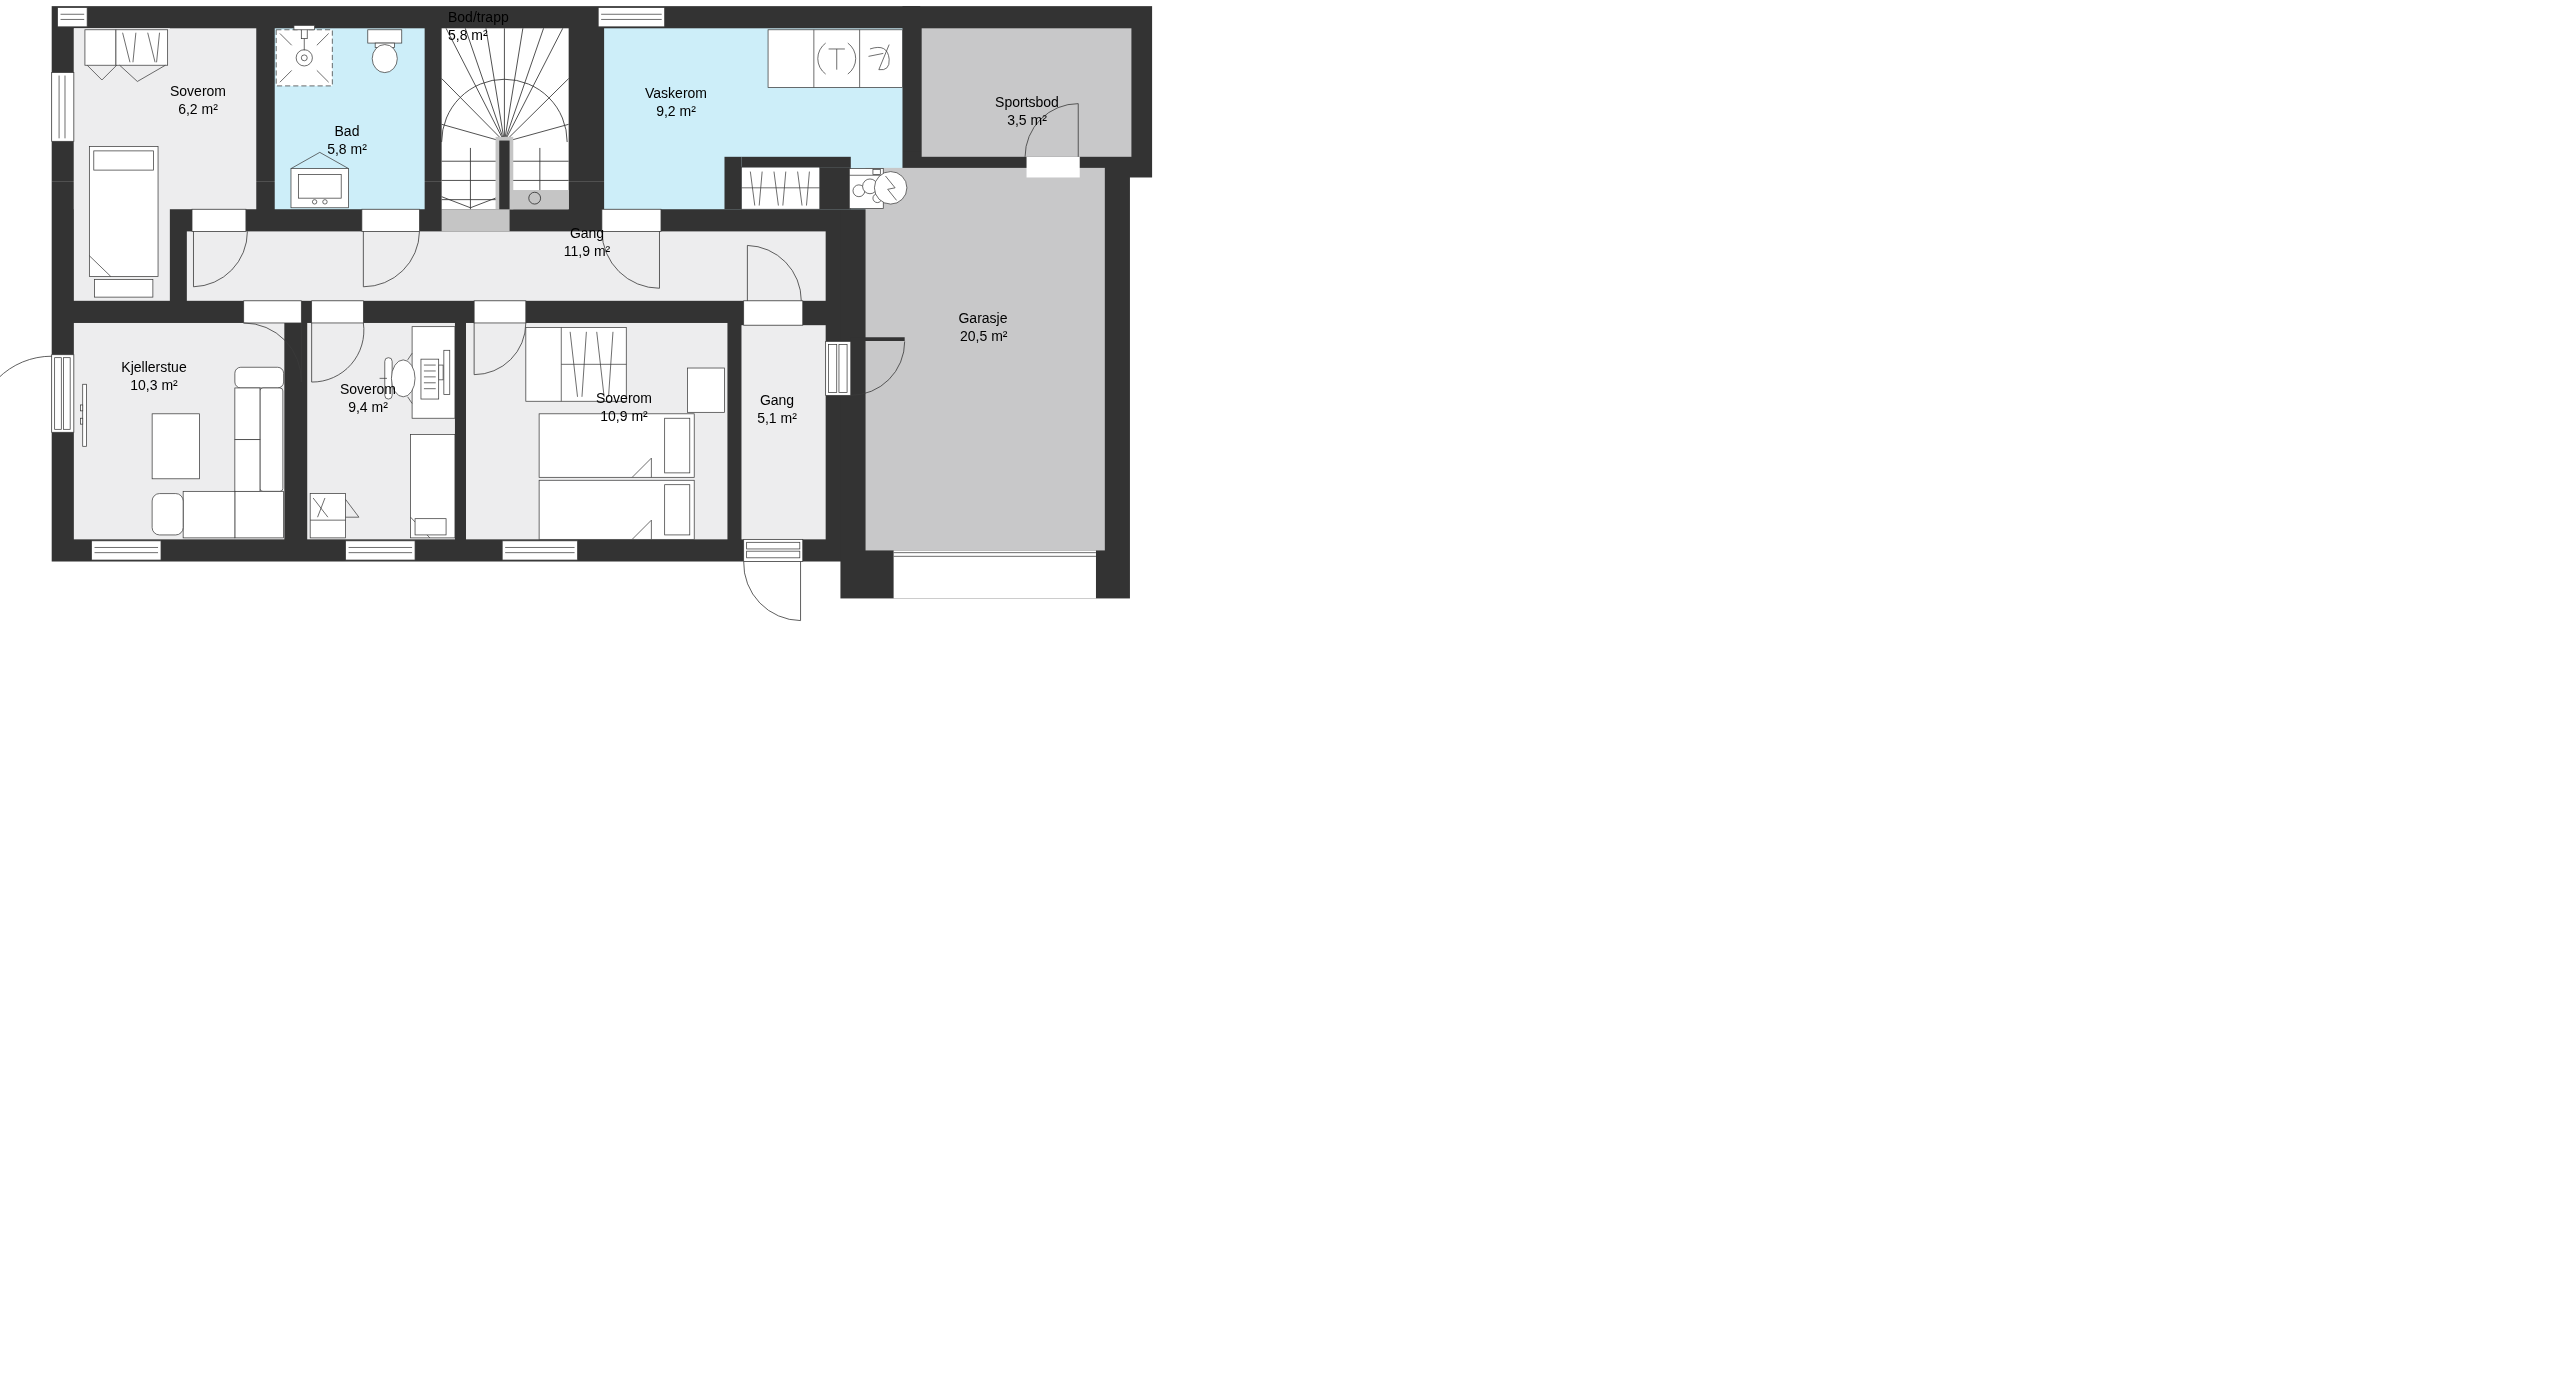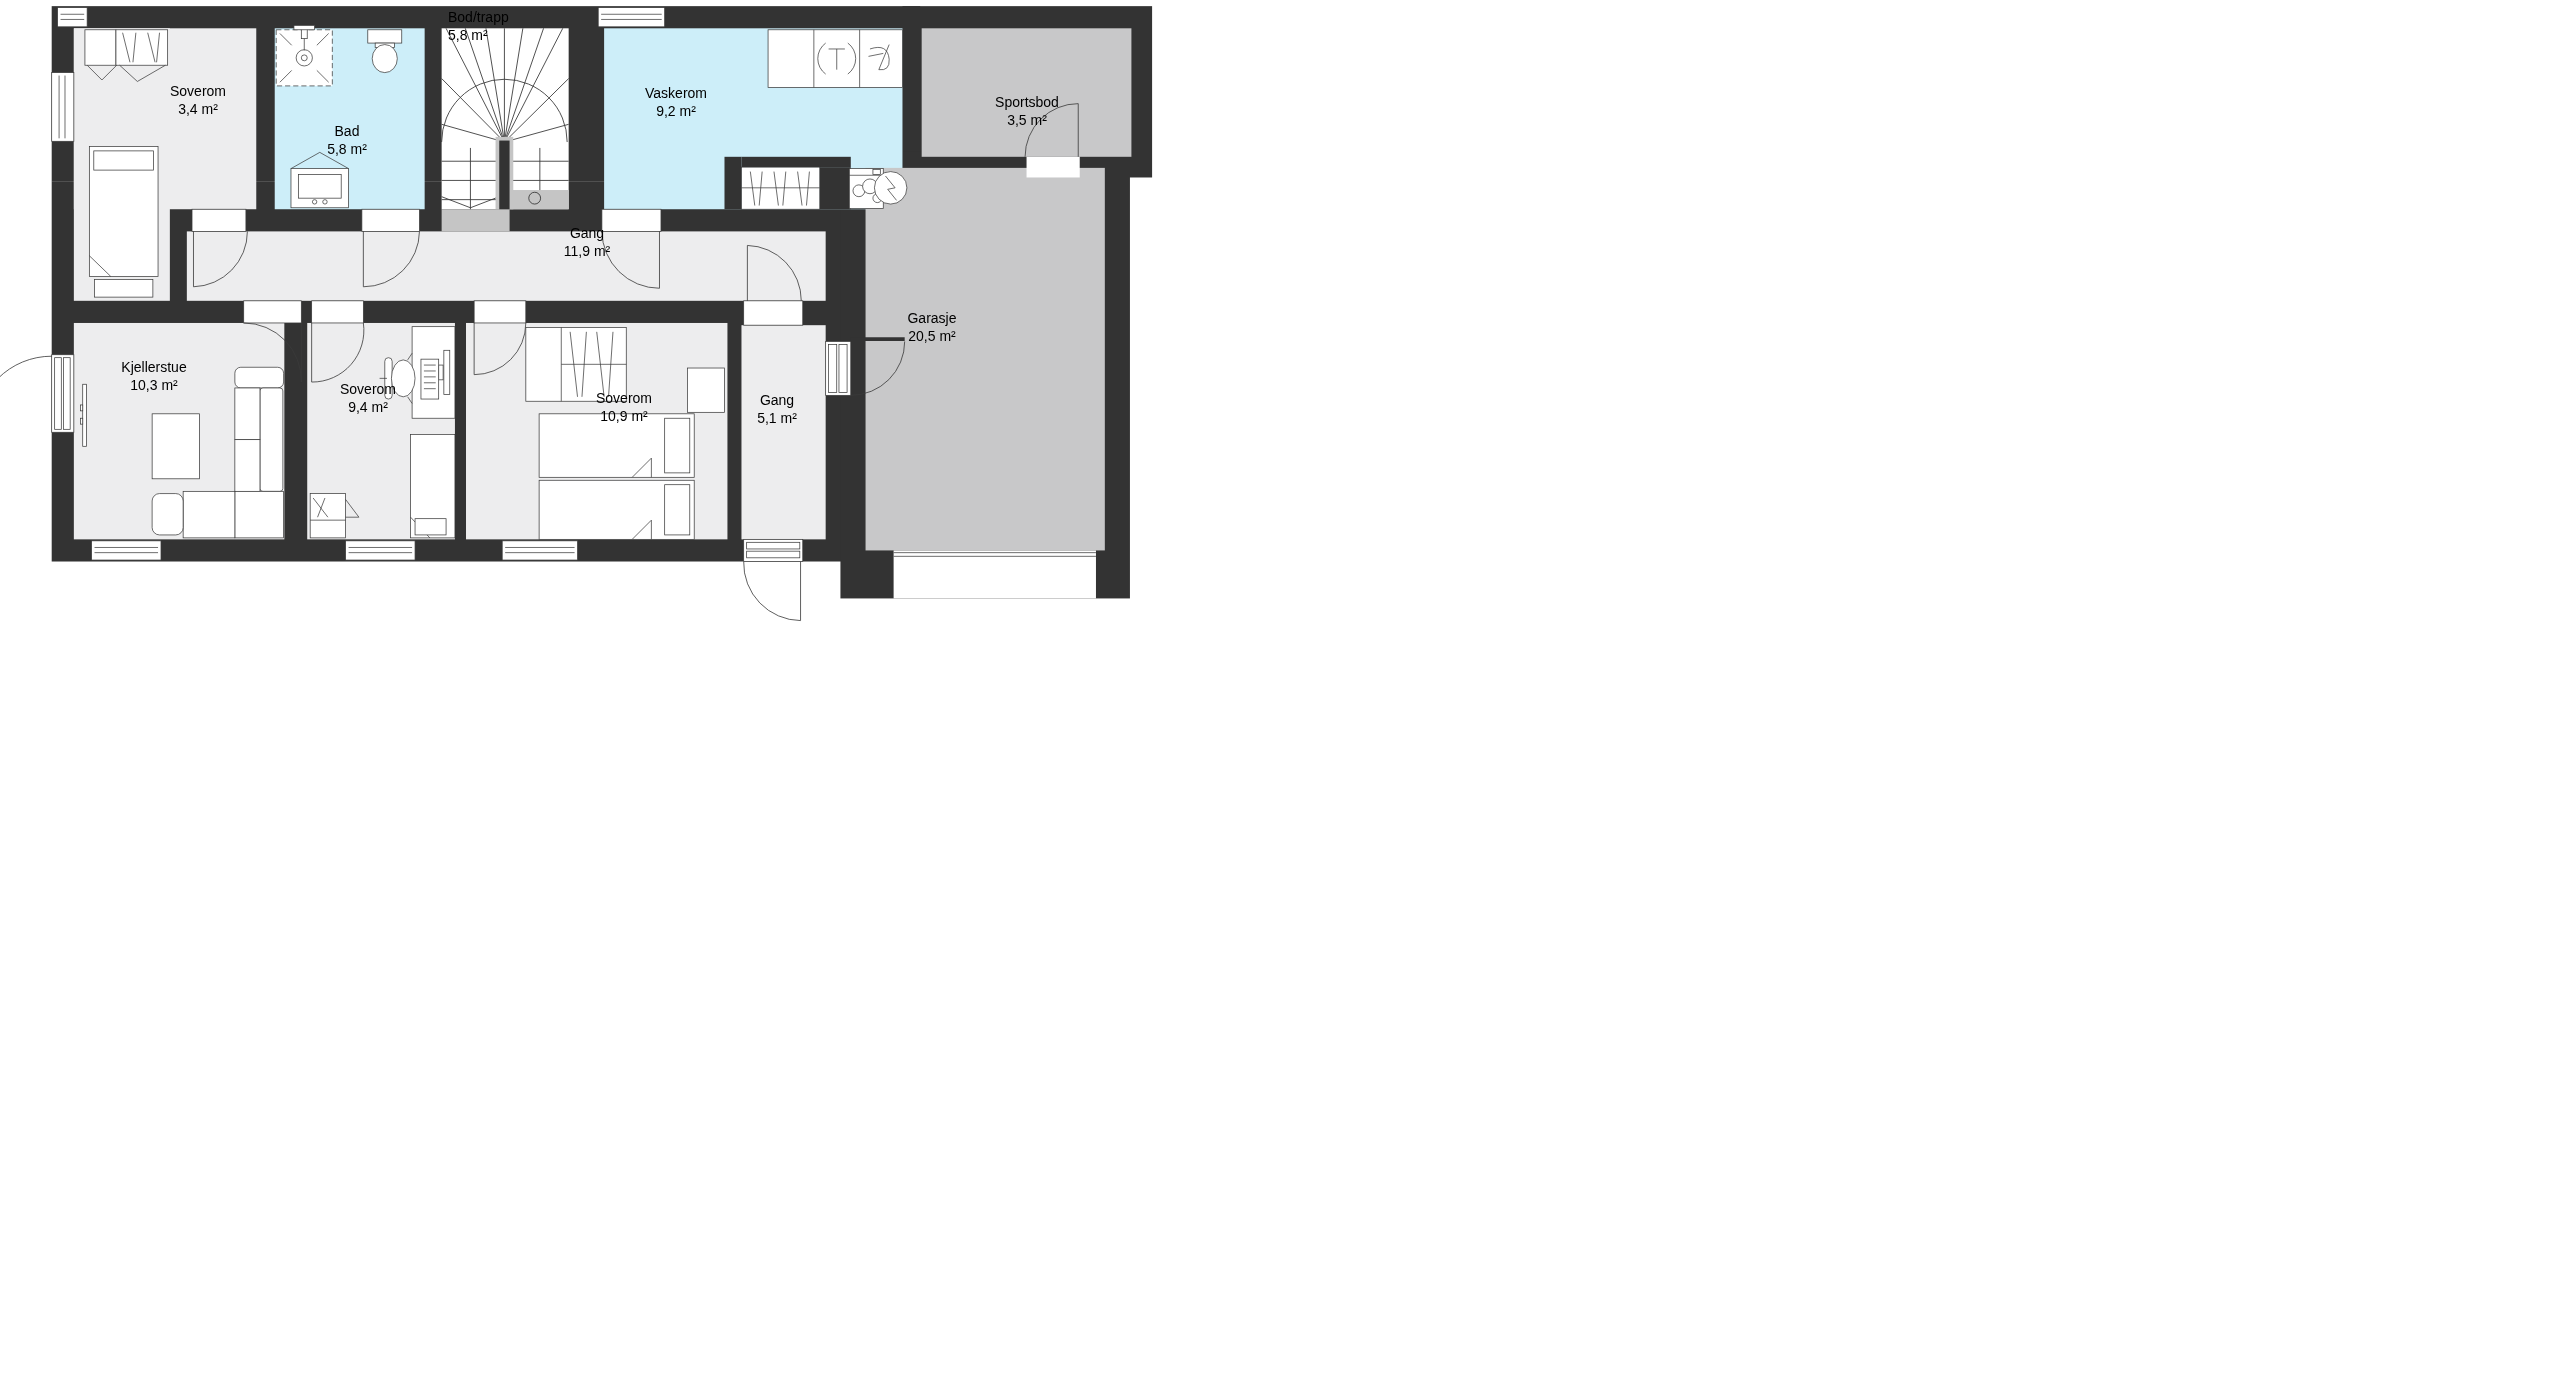--- a/index.html
+++ b/index.html
@@ -356,21 +356,21 @@
       <polyline points="856,646 882,620 882,646" fill="none"></polyline>
       <rect x="730" y="650" width="210" height="80"></rect>
       <rect x="900" y="656" width="34" height="68"></rect>
       <polyline points="856,730 882,704 882,730" fill="none"></polyline>
     </g>
   </g>
 </svg>
 
 <div class="room-label" style="left:198px;top:83px;">
   <span class="rname">Soverom</span>
-  <span class="rarea">3,4 m²</span>
+  <span class="rarea">6,2 m²</span>
 </div>
 <div class="room-label" style="left:347px;top:90px;margin-top:33px;">
   <span class="rname">Bad</span>
   <span class="rarea">5,8 m²</span>
 </div>
 <div class="room-label align-left" style="left:448px;top:8.9px;">
   <span class="rname">Bod/trapp</span>
   <span class="rarea">5,8 m²</span>
 </div>
 <div class="room-label" style="left:676px;top:85px;">
@@ -378,21 +378,21 @@
   <span class="rarea">9,2 m²</span>
 </div>
 <div class="room-label" style="left:1027px;top:66px;margin-top:28px;">
   <span class="rname">Sportsbod</span>
   <span class="rarea">3,5 m²</span>
 </div>
 <div class="room-label" style="left:587px;top:225px;">
   <span class="rname">Gang</span>
   <span class="rarea">11,9 m²</span>
 </div>
-<div class="room-label" style="left:932px;top:310px;">
+<div class="room-label" style="left:983px;top:310px;text-align:right;">
   <span class="rname">Garasje</span>
   <span class="rarea">20,5 m²</span>
 </div>
 <div class="room-label" style="left:154px;top:351px;margin-top:8px;">
   <span class="rname">Kjellerstue</span>
   <span class="rarea">10,3 m²</span>
 </div>
 <div class="room-label" style="left:368px;top:381px;">
   <span class="rname">Soverom</span>
   <span class="rarea">9,4 m²</span>

